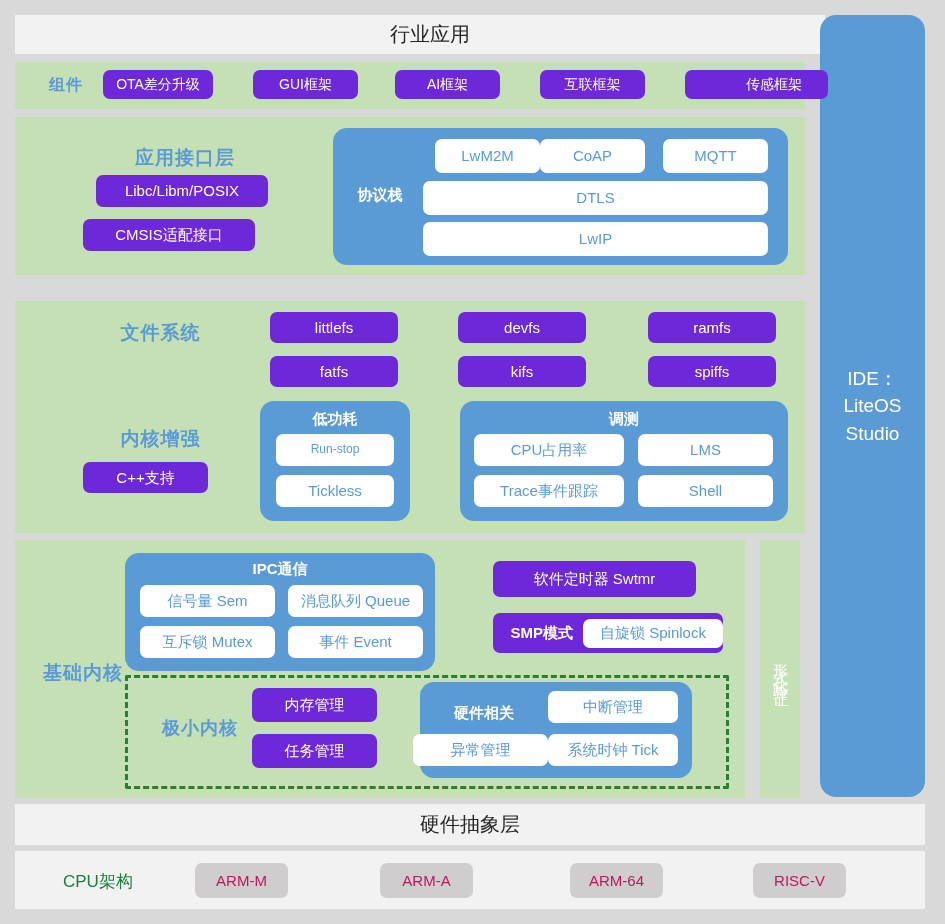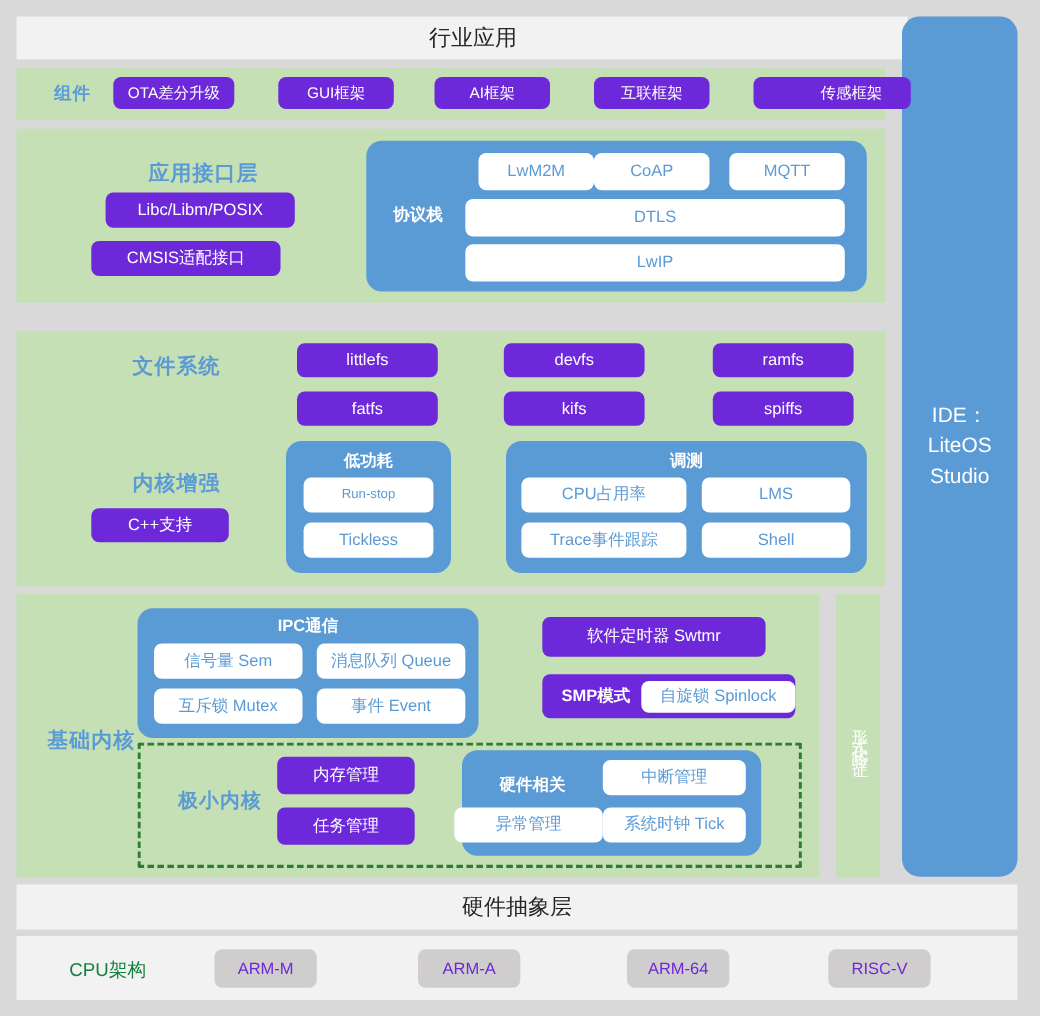--- a/index.html
+++ b/index.html
@@ -30,21 +30,21 @@
     display:flex;align-items:center;justify-content:center;
     text-align:center;line-height:1.15;
   }
   .chip-white{      
     background:#ffffff;color:#5b9bd5;
     border-radius:7px;
     display:flex;align-items:center;justify-content:center;
     text-align:center;line-height:1.15;
   }
   .chip-grey{
-    background:#cfcdcd;color:#6d28d9;
+    background:#cfcdcd;color:#be185d;
     border-radius:7px;
     display:flex;align-items:center;justify-content:center;
     text-align:center;
   }
   .panel-blue{
     background:#5b9bd5;border-radius:14px;position:absolute;
   }
   .panel-title{
     position:absolute;width:100%;text-align:center;
     color:#ffffff;font-weight:bold;

